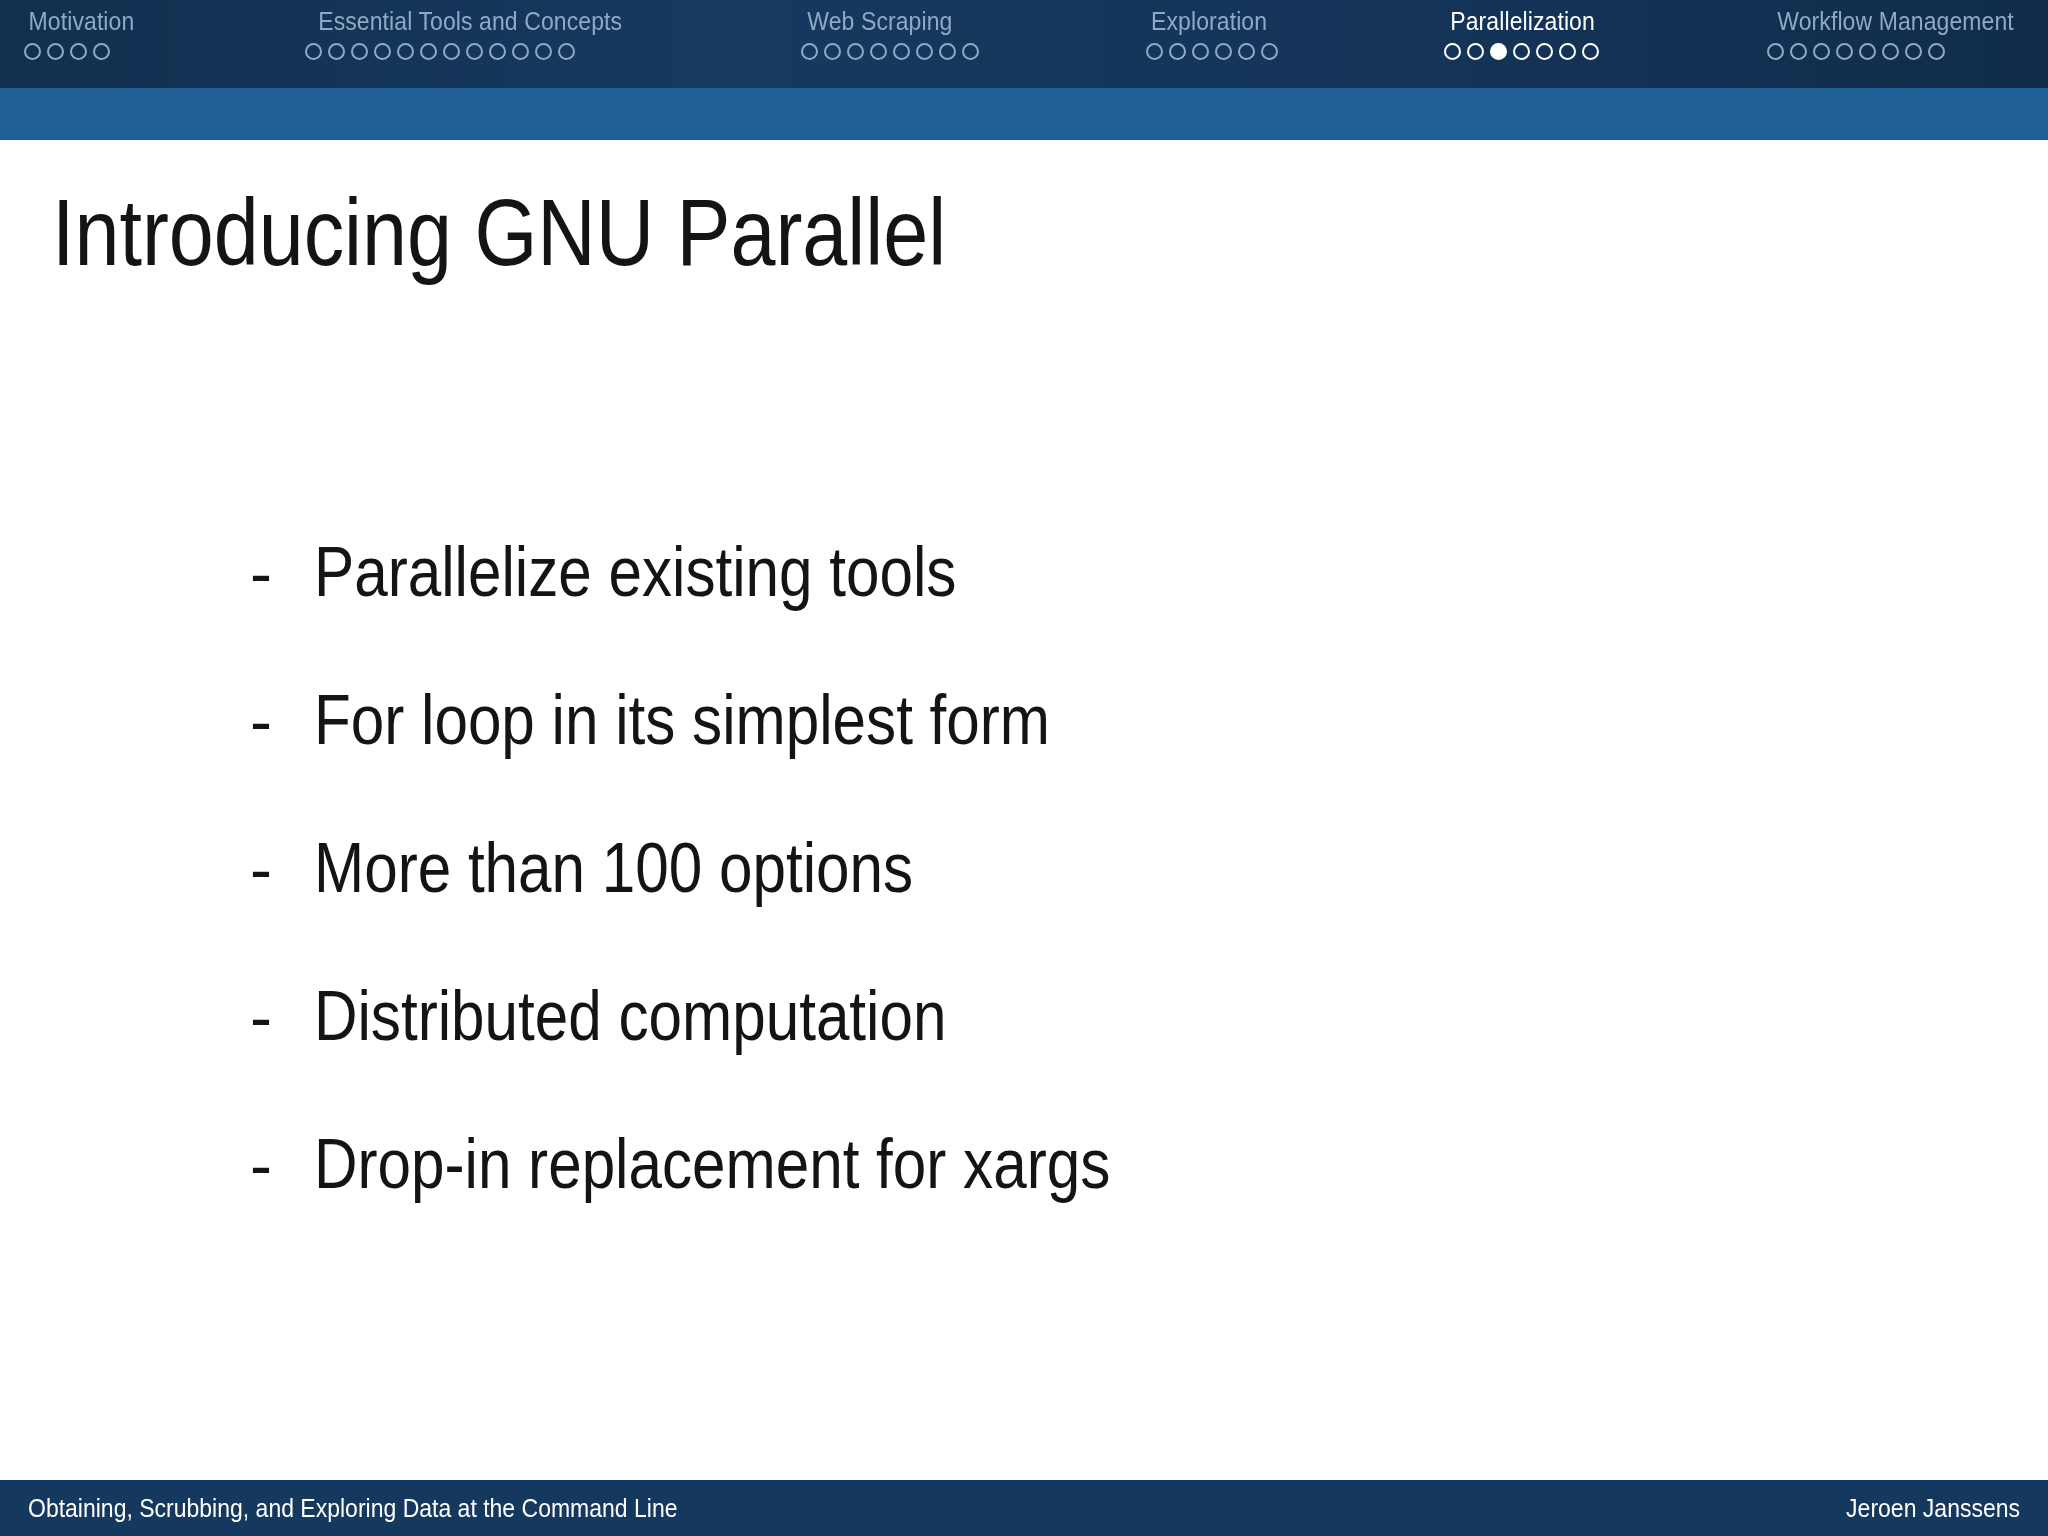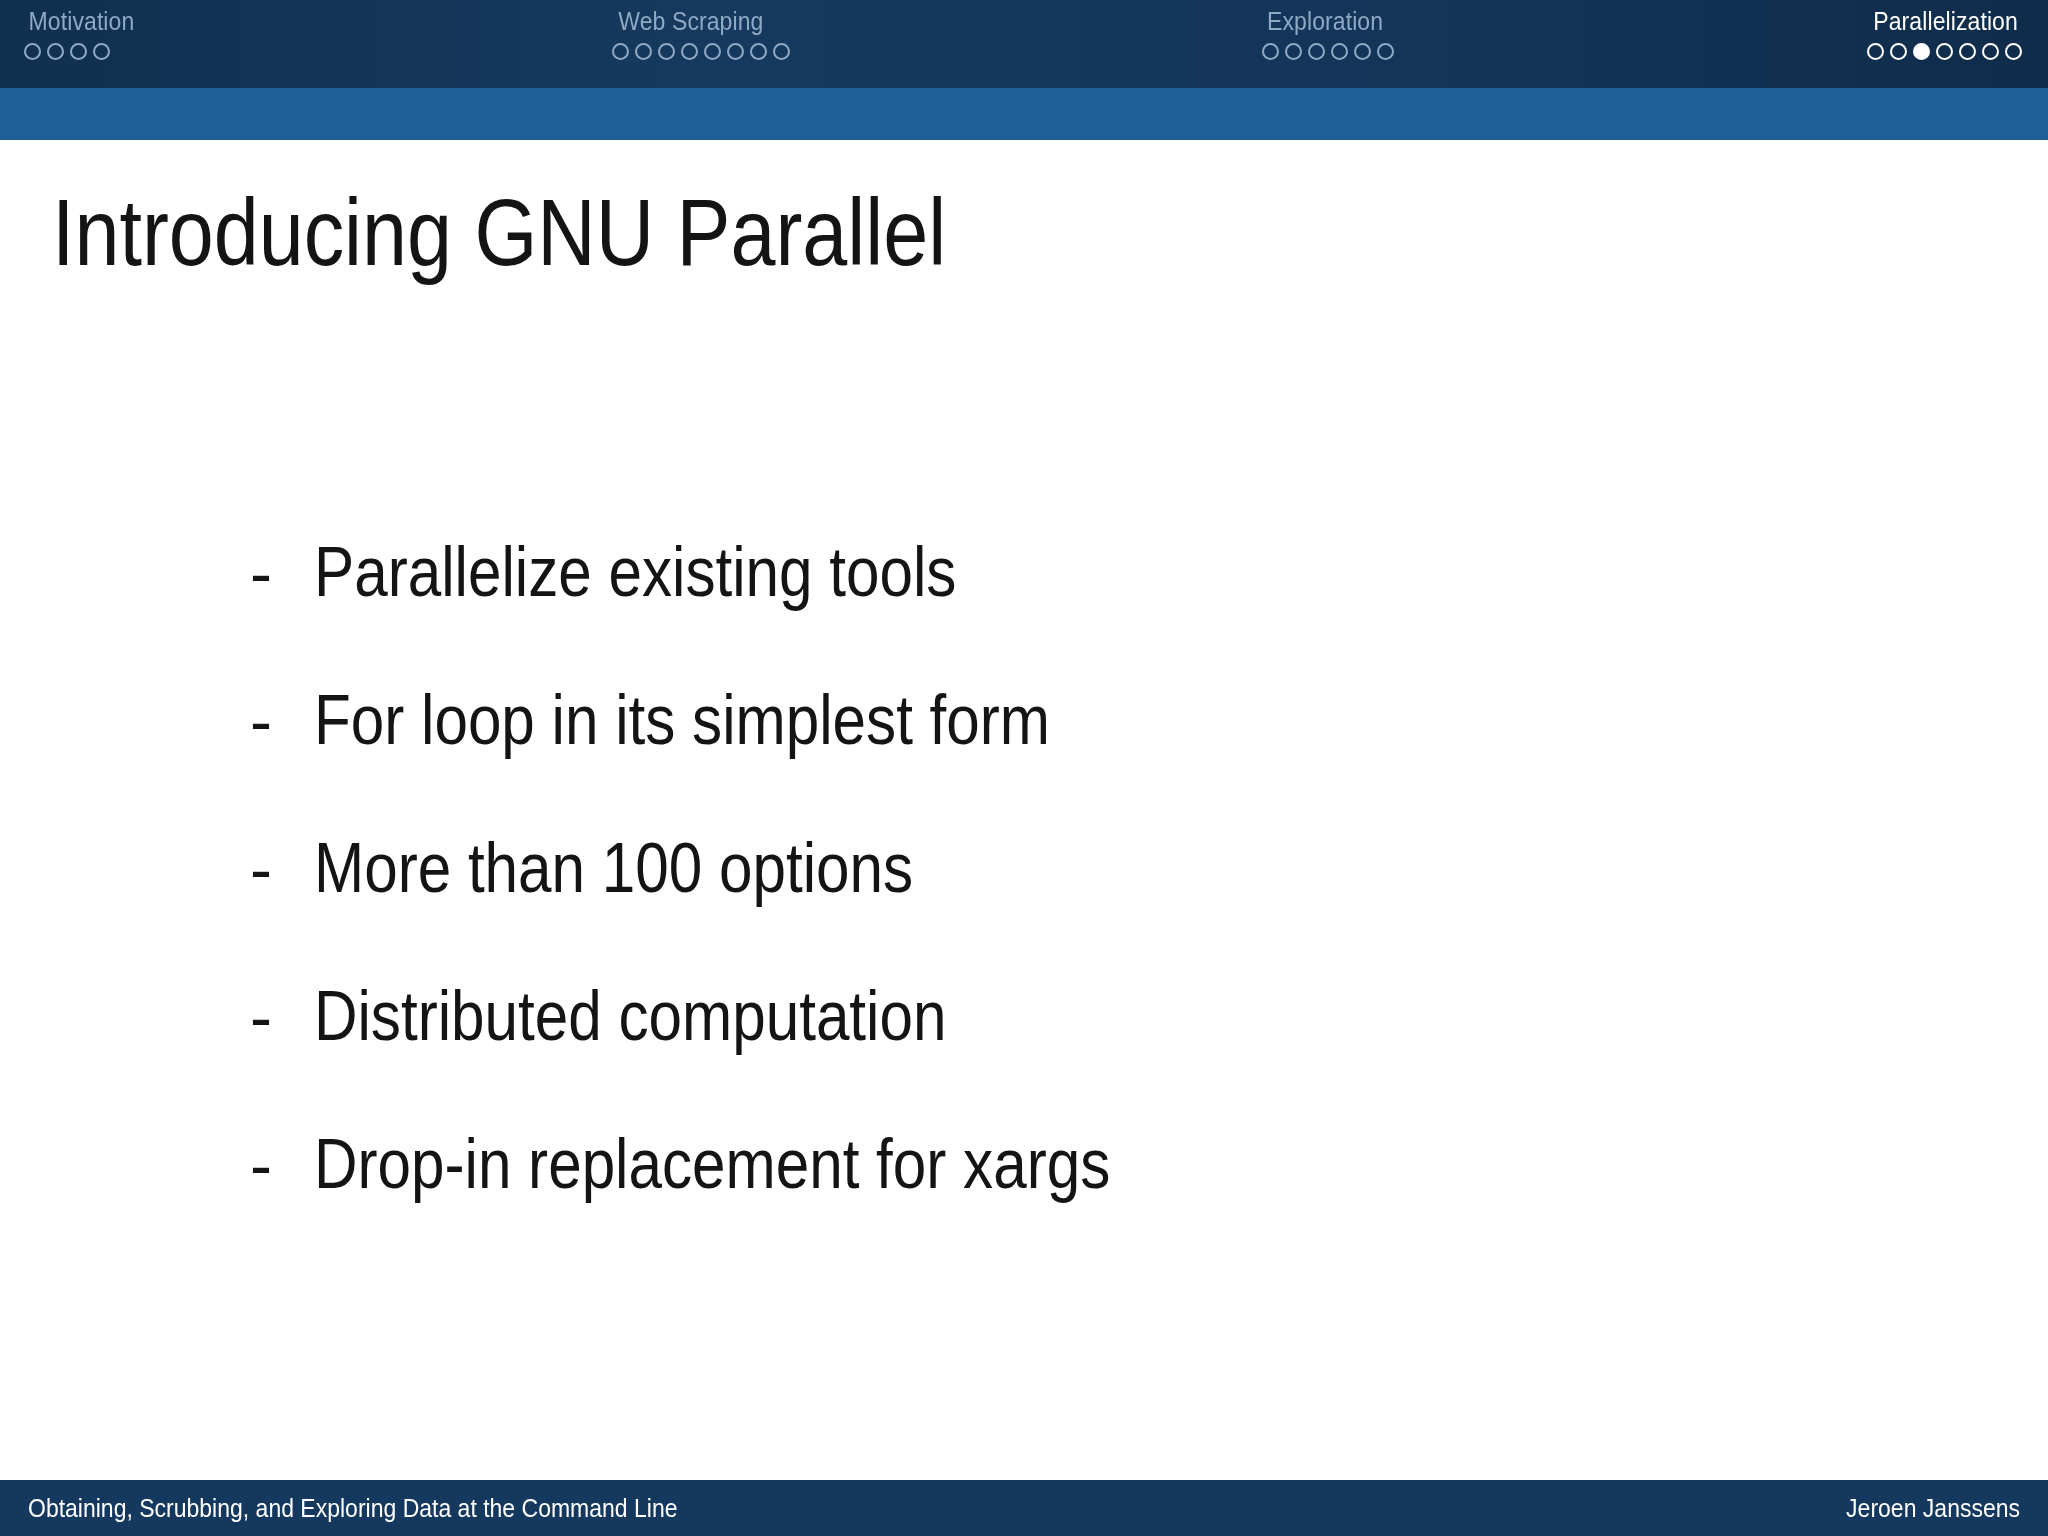--- a/index.html
+++ b/index.html
@@ -162,20 +162,37 @@
       <div class="nav-section">
         <div class="nav-label">Motivation</div>
         <div class="nav-dots">
           <span class="dot"></span>
           <span class="dot"></span>
           <span class="dot"></span>
           <span class="dot"></span>
         </div>
       </div>
       <div class="nav-section">
+        <div class="nav-label">Essential Tools and Concepts</div>
+        <div class="nav-dots">
+          <span class="dot"></span>
+          <span class="dot"></span>
+          <span class="dot"></span>
+          <span class="dot"></span>
+          <span class="dot"></span>
+          <span class="dot"></span>
+          <span class="dot"></span>
+          <span class="dot"></span>
+          <span class="dot"></span>
+          <span class="dot"></span>
+          <span class="dot"></span>
+          <span class="dot"></span>
+        </div>
+      </div>
+      <div class="nav-section">
         <div class="nav-label">Web Scraping</div>
         <div class="nav-dots">
           <span class="dot"></span>
           <span class="dot"></span>
           <span class="dot"></span>
           <span class="dot"></span>
           <span class="dot"></span>
           <span class="dot"></span>
           <span class="dot"></span>
           <span class="dot"></span>
@@ -191,20 +208,33 @@
           <span class="dot"></span>
           <span class="dot"></span>
         </div>
       </div>
       <div class="nav-section active">
         <div class="nav-label">Parallelization</div>
         <div class="nav-dots">
           <span class="dot"></span>
           <span class="dot"></span>
           <span class="dot filled"></span>
+          <span class="dot"></span>
+          <span class="dot"></span>
+          <span class="dot"></span>
+          <span class="dot"></span>
+        </div>
+      </div>
+      <div class="nav-section">
+        <div class="nav-label">Workflow Management</div>
+        <div class="nav-dots">
+          <span class="dot"></span>
+          <span class="dot"></span>
+          <span class="dot"></span>
+          <span class="dot"></span>
           <span class="dot"></span>
           <span class="dot"></span>
           <span class="dot"></span>
           <span class="dot"></span>
         </div>
       </div>
     </div>
 
   <div class="accent-bar"></div>
 

